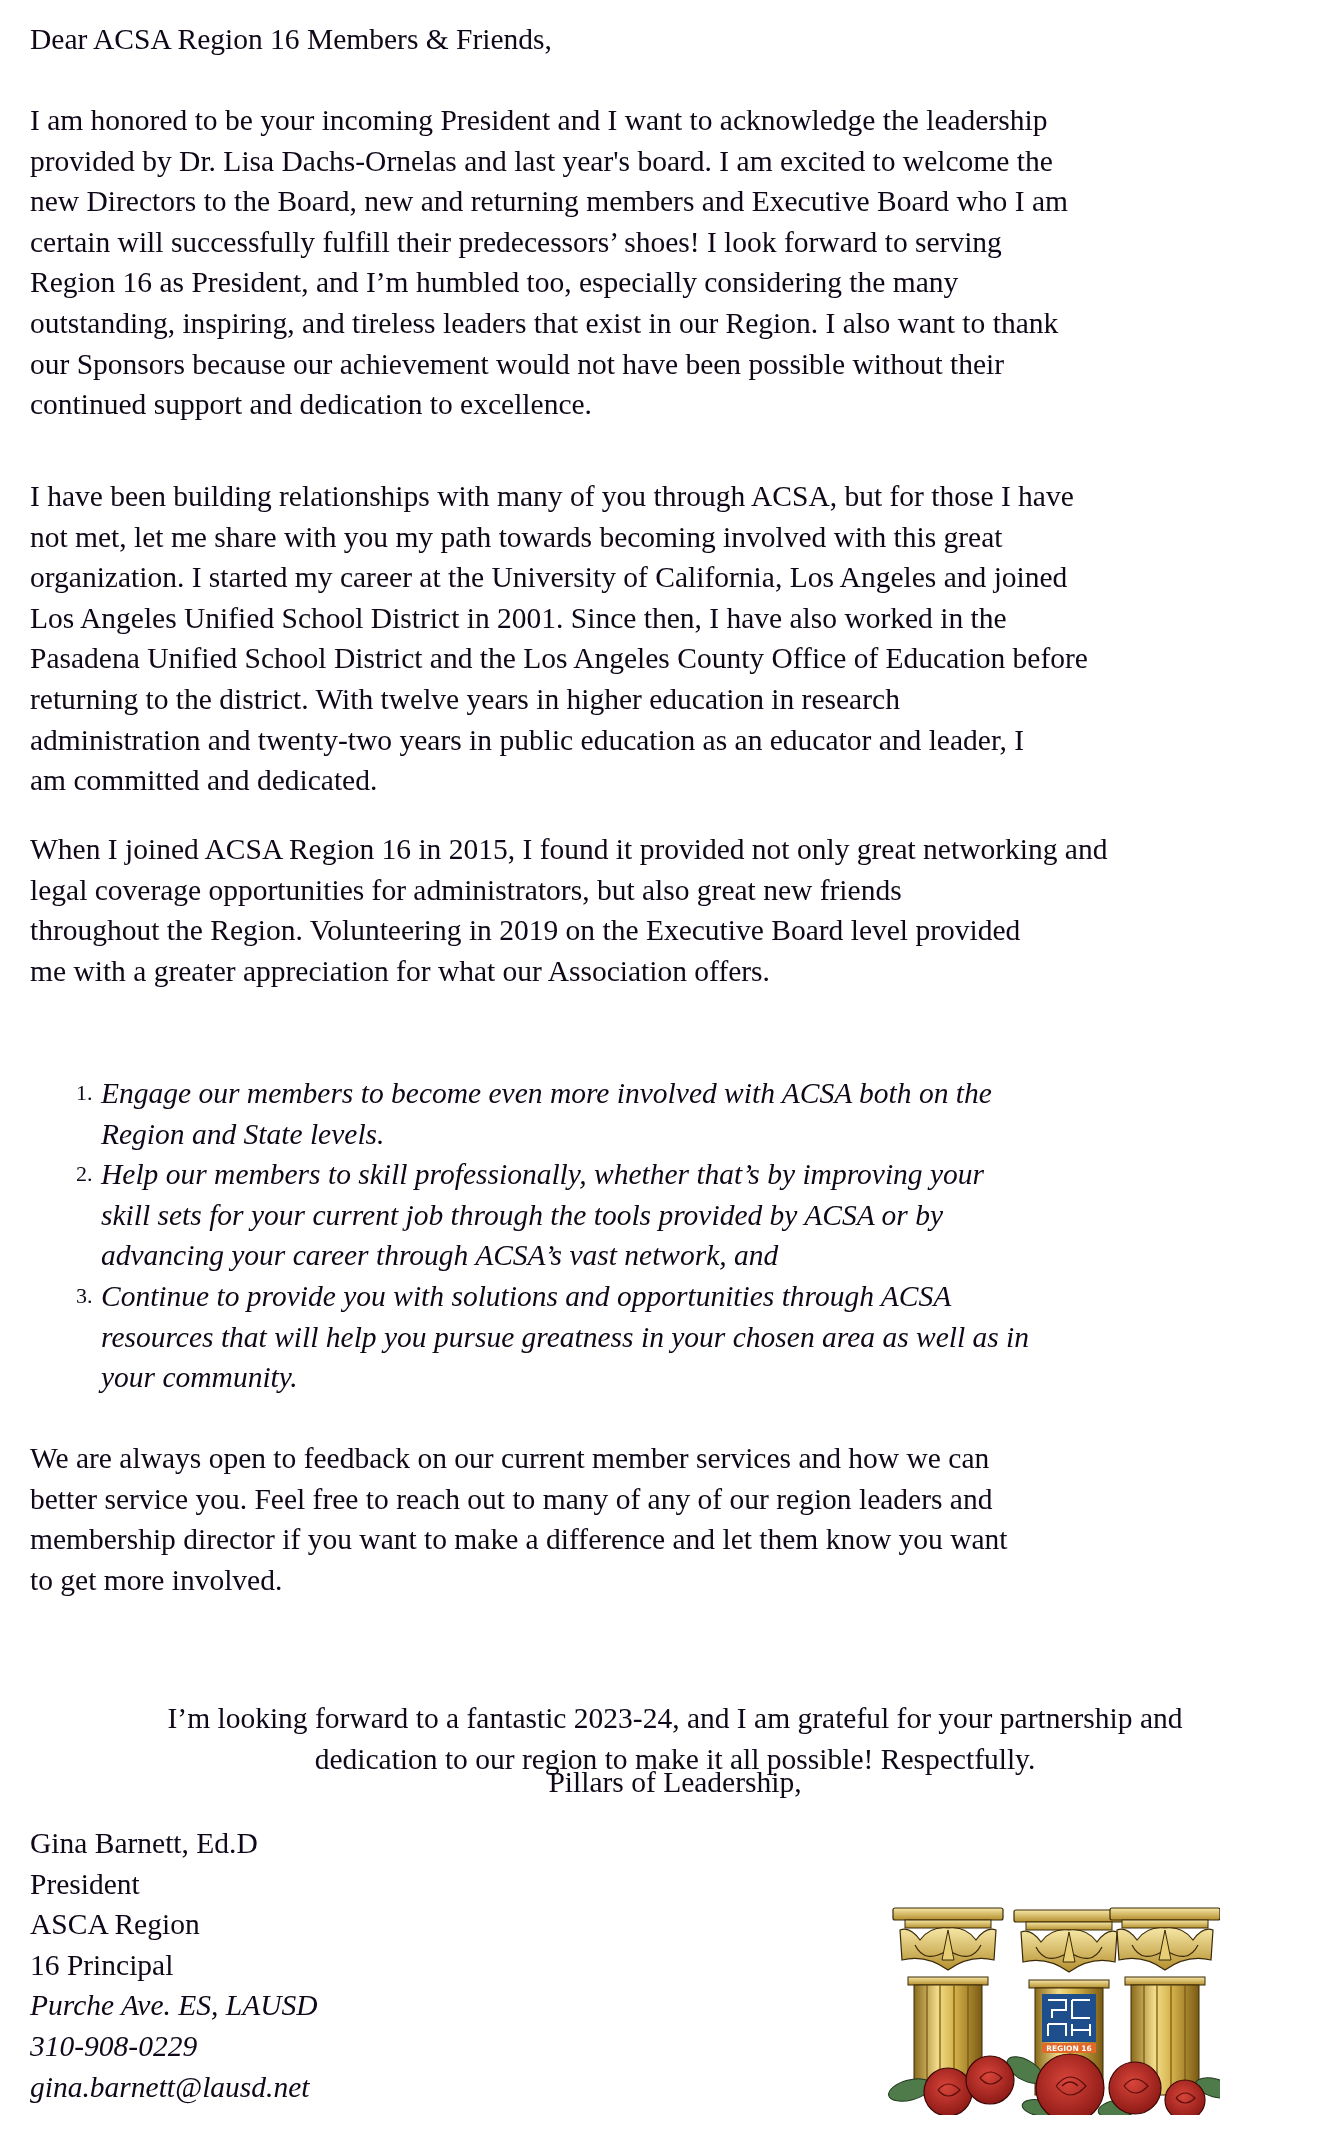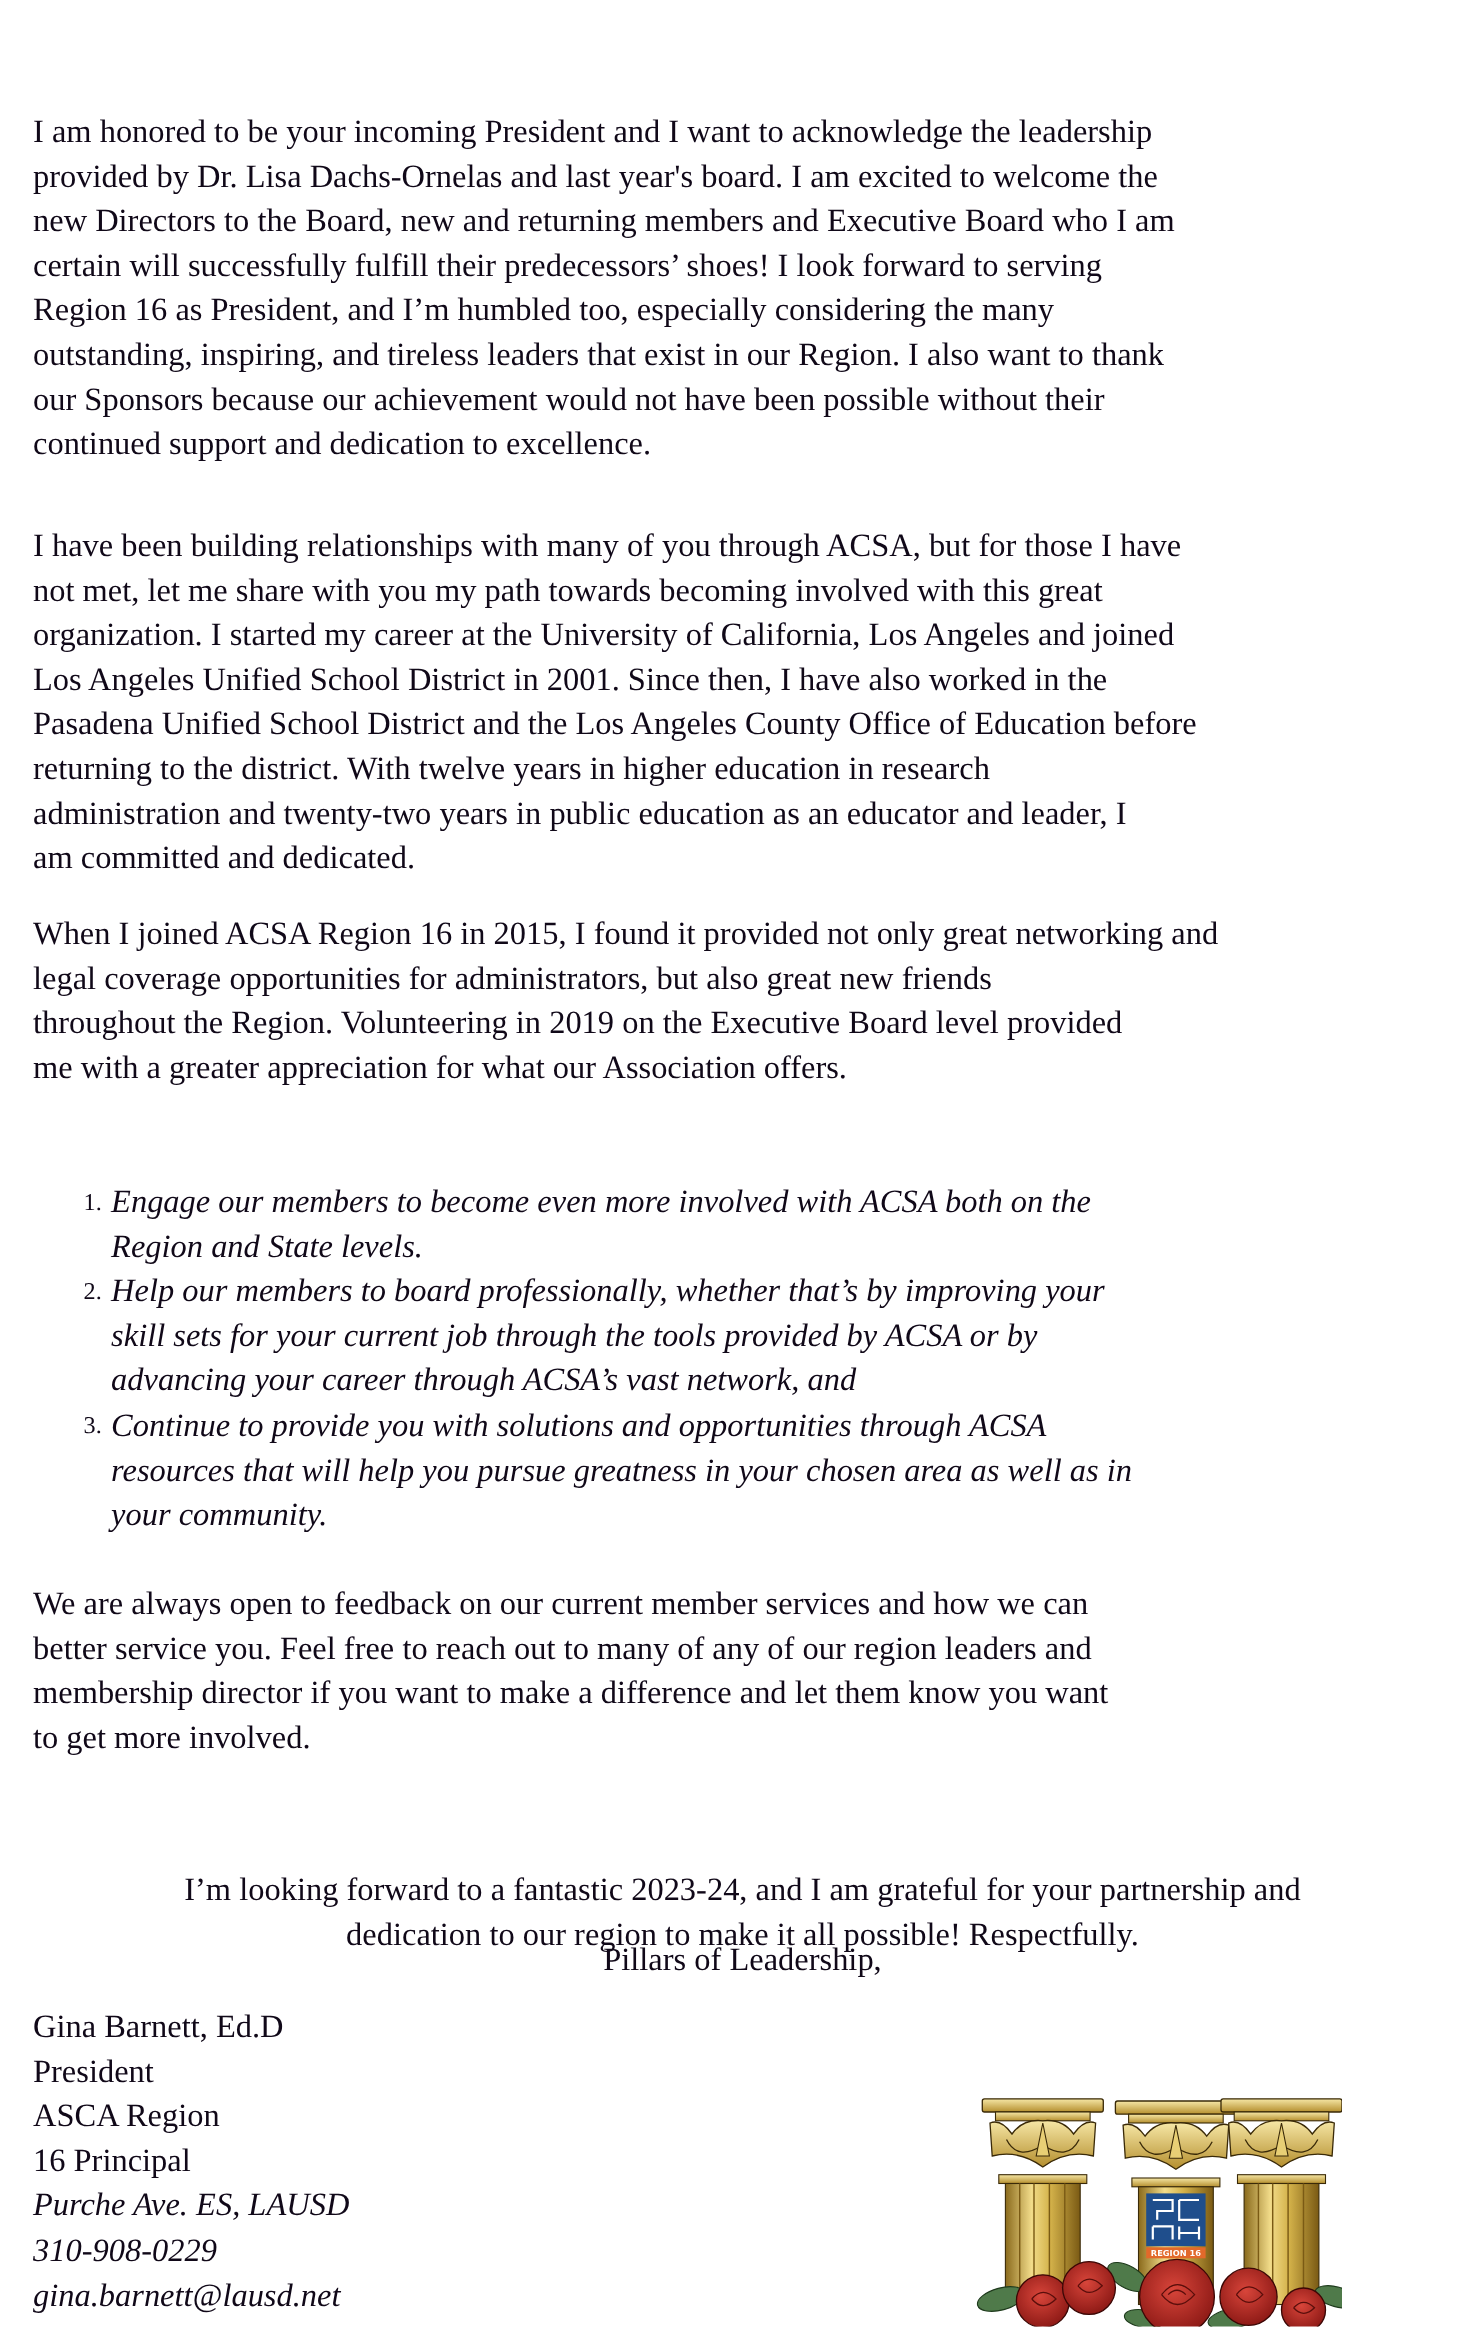--- a/index.html
+++ b/index.html
@@ -16,20 +16,23 @@
   .num { position: absolute; left: 76px; font-size: 22px; }
   .item .line { margin-left: 101px; font-style: italic; }
   .italic { font-style: italic; }
   .logo { position: absolute; left: 870px; top: 1870px; width: 350px; height: 245px; }
 </style>
 </head>
 <body>
 
 <div class="page">
 
+  <div class="block" style="top:19px;">
+    <span class="line">Dear ACSA Region 16 Members &amp; Friends,</span>
+  </div>
 
   <div class="block" style="top:100px;">
     <span class="line">I am honored to be your incoming President and I want to acknowledge the leadership</span>
     <span class="line">provided by Dr. Lisa Dachs-Ornelas and last year's board.  I am excited to welcome the</span>
     <span class="line">new Directors to the Board, new and returning members and Executive Board who I am</span>
     <span class="line">certain will successfully fulfill their predecessors’ shoes!  I look forward to serving</span>
     <span class="line">Region 16 as President, and I’m humbled too, especially considering the many</span>
     <span class="line">outstanding, inspiring, and tireless leaders that exist in our Region.  I also want to thank</span>
     <span class="line">our Sponsors because our achievement would not have been possible without their</span>
     <span class="line">continued support and dedication to excellence.</span>
@@ -55,21 +58,21 @@
 
 
   <div class="list" style="top:1073px;">
     <div class="item">
       <span class="num">1.</span>
       <span class="line">Engage our members to become even more involved with ACSA both on the</span>
       <span class="line">Region and State levels.</span>
     </div>
     <div class="item">
       <span class="num">2.</span>
-      <span class="line">Help our members to board professionally, whether that’s by improving your</span>
+      <span class="line">Help our members to skill professionally, whether that’s by improving your</span>
       <span class="line">skill sets for your current job through the tools provided by ACSA or by</span>
       <span class="line">advancing your career through ACSA’s vast network, and</span>
     </div>
     <div class="item">
       <span class="num">3.</span>
       <span class="line">Continue to provide you with solutions and opportunities through ACSA</span>
       <span class="line">resources that will help you pursue greatness in your chosen area as well as in</span>
       <span class="line">your community.</span>
     </div>
   </div>

